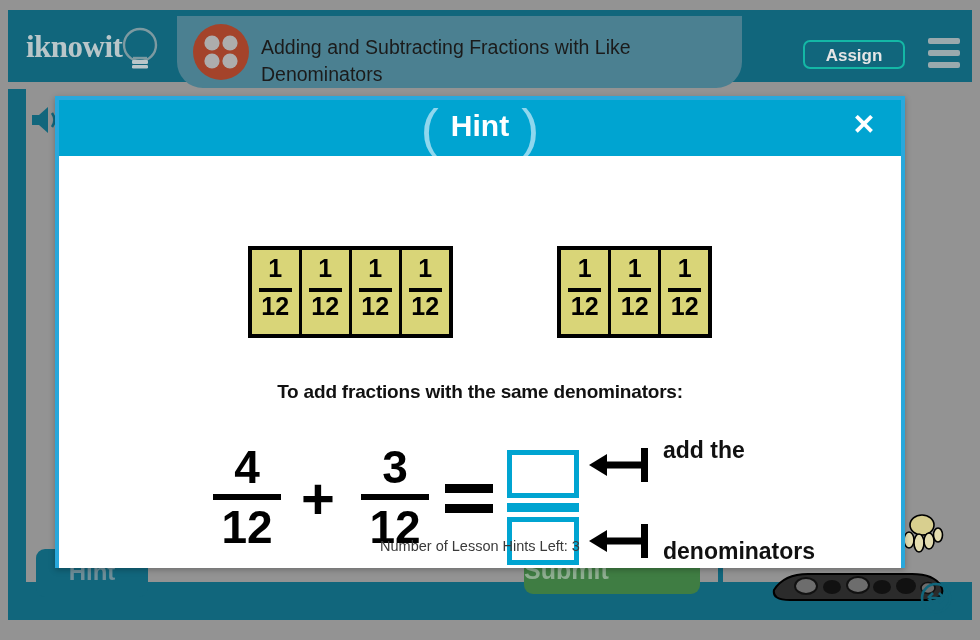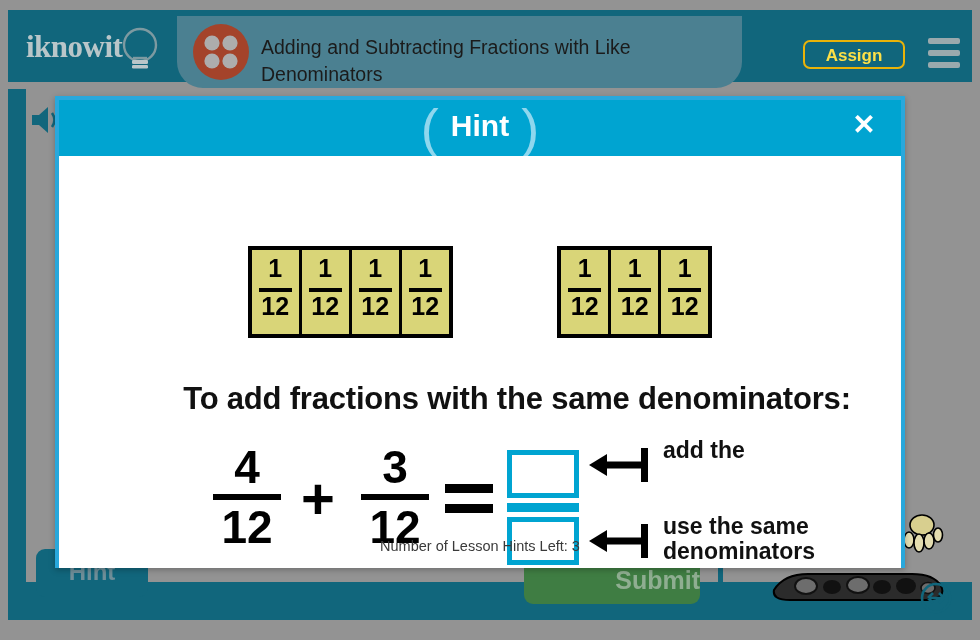--- a/index.html
+++ b/index.html
@@ -23,41 +23,41 @@
     position:absolute;left:169px;top:6px;width:565px;height:72px;
     background:#4b8091;border-radius:0 0 26px 26px;
   }
   #subject-icon{position:absolute;left:184px;top:13px;width:58px;height:58px;}
   #header-title{
     position:absolute;left:253px;top:12px;width:400px;
     font-size:19.5px;line-height:27px;color:#1b1b1b;margin-top:12px;
   }
   #assign-button{
     position:absolute;left:795px;top:30px;width:102px;height:29px;
-    border:2px solid #eab308;border-radius:7px;color:#fde047;
+    border:2px solid #14b8a6;border-radius:7px;color:#e5e5e5;
     font-size:17px;font-weight:700;text-align:center;line-height:28px;
     background:transparent;box-sizing:border-box;
   }
   #menu-button{position:absolute;left:920px;top:28px;width:32px;height:31px;}
   .mline{position:absolute;left:0;width:32px;height:6px;background:#9aa9ad;border-radius:2px;}
   
   #stage{position:absolute;left:26px;top:85px;width:930px;height:506px;background:#939393;}
   #stage-left-rail{position:absolute;left:8px;top:85px;width:18px;height:506px;background:#11667c;}
   #stage-bottom{position:absolute;left:8px;top:578px;width:964px;height:38px;background:#11667c;}
   #speaker-icon{position:absolute;left:30px;top:100px;width:36px;height:32px;}
   
   #hint-button-bg{
     position:absolute;left:36px;top:545px;width:112px;height:48px;
     background:#11667c;border-radius:9px;color:#6f8f99;
     font-size:24px;font-weight:700;text-align:center;line-height:46px;
   }
   #submit-button-bg{
     position:absolute;left:524px;top:545px;width:176px;height:45px;
     background:#3f7d43;border-radius:9px;color:#8fae91;
-    font-size:25px;font-weight:700;text-align:right;line-height:42px;margin-top:10px;
+    font-size:25px;font-weight:700;text-align:left;line-height:42px;
   }
   #vert-divider{position:absolute;left:718px;top:550px;width:5px;height:45px;background:#11667c;}
   #paw-graphic{position:absolute;left:900px;top:505px;width:44px;height:48px;}
   #tread-graphic{position:absolute;left:770px;top:560px;width:175px;height:38px;}
   #resize-icon{position:absolute;left:920px;top:578px;width:32px;height:32px;}
   
   #hint-modal{
     position:absolute;left:55px;top:92px;width:850px;height:472px;
     background:#ffffff;border:4px solid #29a8dc;box-sizing:border-box;
     box-shadow:0 2px 6px rgba(0,0,0,.25);
@@ -95,21 +95,21 @@
   .tile .num,.tile .den{
     position:absolute;left:0;width:100%;text-align:center;color:#000;
     font-family:"Liberation Sans",sans-serif;font-weight:700;font-size:25px;
   }
   .tile .num{top:4px;}
   .tile .den{top:42px;}
   .tile .bar{position:absolute;left:7px;right:7px;top:38px;height:4px;background:#000;}
   
   #instruction{
     position:absolute;left:0;top:225px;width:100%;text-align:center;
-    font-size:31px;font-weight:700;color:#111;letter-spacing:-0.2px;margin-left:37px;
+    font-size:19px;font-weight:700;color:#111;letter-spacing:-0.2px;
   }
   
   #equation{position:absolute;left:150px;top:272px;width:640px;height:135px;}
   .frac{position:absolute;width:76px;text-align:center;}
   .frac .n,.frac .d{font-size:46px;font-weight:700;color:#000;line-height:50px;}
   .frac .fbar{height:6px;background:#000;margin:2px 4px;}
   #plus{
     position:absolute;left:92px;top:42px;font-size:58px;font-weight:700;color:#000;line-height:58px;
   }
   #equals{position:absolute;left:236px;top:56px;width:48px;}
@@ -304,21 +304,21 @@
           </div>
         </div>
 
         <div class="note bottom">
           <svg class="arrow" viewBox="0 0 66 34">
             <path d="M0 17 L18 6 V28 Z" fill="#000"></path>
             <rect x="14" y="13.5" width="40" height="7" fill="#000"></rect>
             <rect x="52" y="0" width="7" height="34" fill="#000"></rect>
           </svg>
           <div class="txt">
-            <span>use the same</span><br>
+            <br>
             <span>denominators</span>
           </div>
         </div>
       </div>
 
       <div id="hints-left">Number of Lesson Hints Left: 3</div>
     </div>
   </div>
 </div>
 

